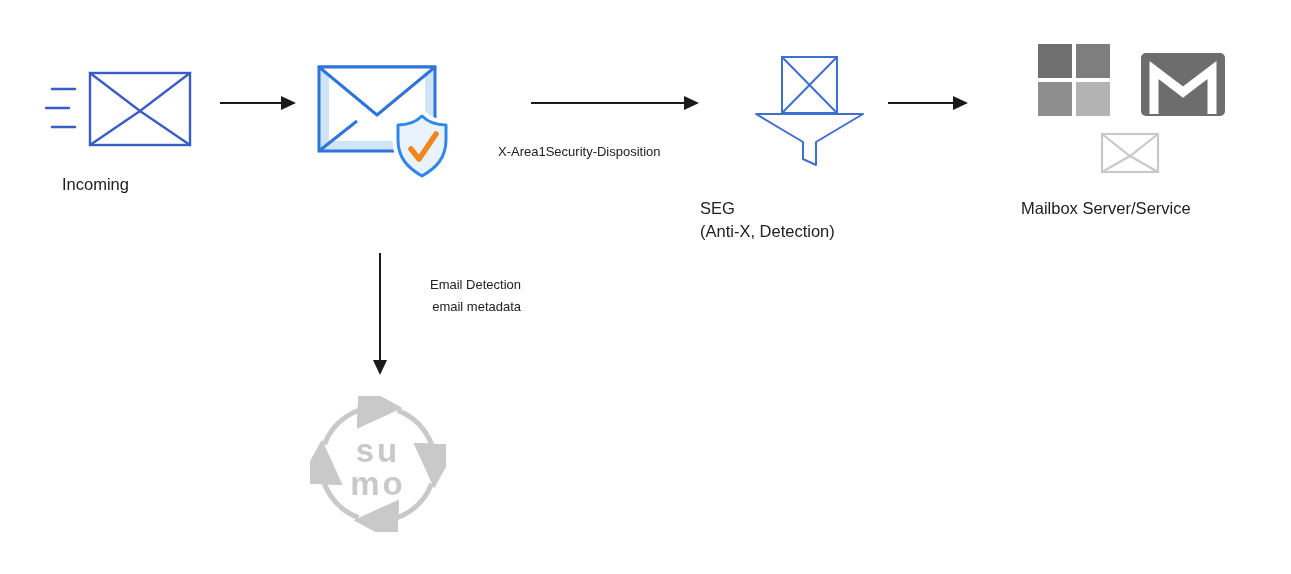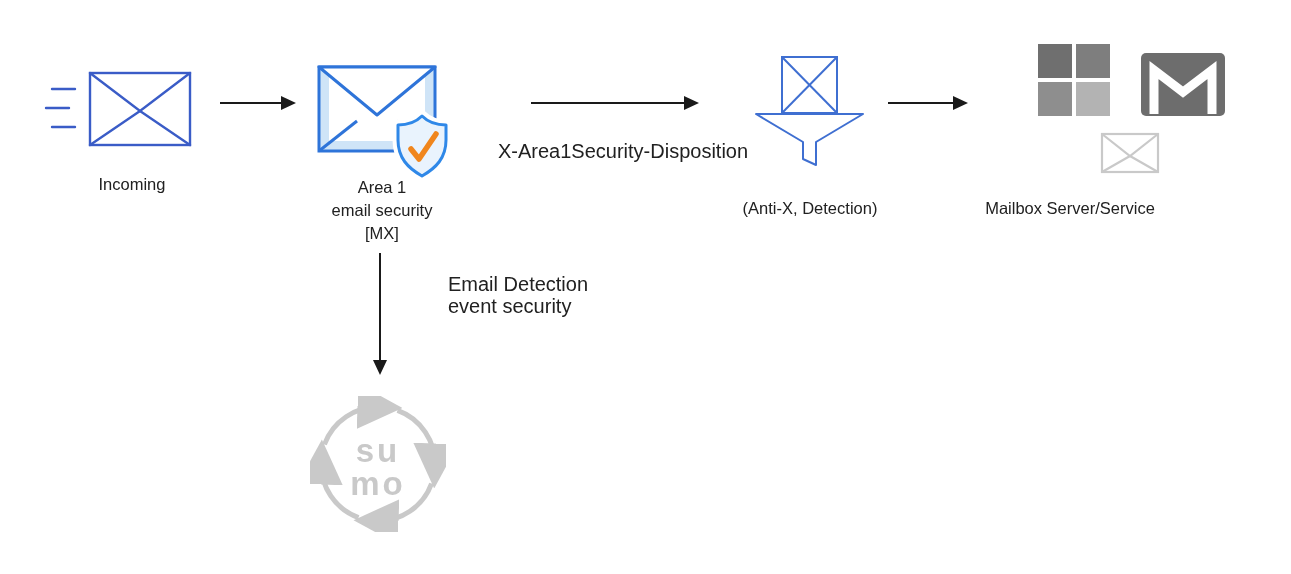--- a/index.html
+++ b/index.html
@@ -6,22 +6,22 @@
     --blue:#3a5cc7; --area1-blue:#2e74d9; --shield-blue:#2f88e8;
     --light-blue:#cfe4f7; --shield-fill:#e9f3fd; --orange:#f0861d;
     --seg-blue:#3f6fd1; --gray-logo:#c9c9c9; --gmail-gray:#6d6d6d;
     --ms-tl:#6f6f6f; --ms-tr:#7e7e7e; --ms-bl:#8e8e8e; --ms-br:#b3b3b3;
     --arrow:#1a1a1a; --text:#212121;
   }
   * { margin:0; padding:0; box-sizing:border-box; }
   body { background:#fff; font-family:"Liberation Sans", sans-serif; }
   .canvas { position:relative; width:1291px; height:574px; background:#fff; overflow:hidden; }
   .abs { position:absolute; }
-  .label { font-size:16.5px; line-height:23px; color:var(--text); text-align:center; }
-  .label-left { font-size:20px; line-height:21.5px; color:var(--text); text-align:left; }
+  .label { font-size:16.5px; line-height:23px; color:var(--text); text-align:left; }
+  .label-left { font-size:13px; line-height:21.5px; color:var(--text); text-align:right; }
 
   
   .arrow-line { stroke:var(--arrow); stroke-width:2; }
   .arrow-head { fill:var(--arrow); }
 
   
   .inc-stroke * { stroke:var(--blue); stroke-width:2.4; fill:none; stroke-linecap:round; }
   .inc-stroke rect { fill:#fff; stroke-linecap:butt; }
 
   
@@ -83,42 +83,38 @@
       <polygon points="3,7 119,7 61,55" class="a1-flap"></polygon>
       <line x1="3" y1="91" x2="41" y2="61" class="a1-line"></line>
       <line x1="119" y1="91" x2="81" y2="61" class="a1-line"></line>
     </g>
     <g>
       <path d="M106,56 C112,62 121,65 130,65 L130,80 C130,98 120,108 106,116 C92,108 82,98 82,80 L82,65 C91,65 100,62 106,56 Z" class="shield-halo"></path>
       <path d="M106,56 C112,62 121,65 130,65 L130,80 C130,98 120,108 106,116 C92,108 82,98 82,80 L82,65 C91,65 100,62 106,56 Z" class="shield-body"></path>
       <polyline points="95,89 103,99 120,74" class="shield-check"></polyline>
     </g>
   </svg>
-  <div class="abs label" style="left:302px;top:176px;width:160px">
-    <div>Area 1</div>
-    <div>email security</div>
-    <div>[MX]</div>
-  </div>
 
   <svg class="abs" style="left:531px;top:92px" width="168" height="22">
     <line x1="0" y1="11" x2="154" y2="11" class="arrow-line"></line>
     <polygon points="153,4 168,11 153,18" class="arrow-head"></polygon>
   </svg>
   <div class="abs label-left" style="left:498px;top:141px">X-Area1Security-Disposition</div>
 
   <svg class="abs" style="left:752px;top:55px" width="115" height="115">
     <path d="M4,59 L111,59 L64,87 L64,110 L51,104 L51,87 Z" class="seg-stroke"></path>
     <g>
       <rect x="30" y="2" width="55" height="56" class="seg-env"></rect>
       <polyline points="30,2 57.5,30 85,2" class="seg-stroke"></polyline>
       <line x1="30" y1="58" x2="57.5" y2="30" class="seg-stroke"></line>
       <line x1="85" y1="58" x2="57.5" y2="30" class="seg-stroke"></line>
     </g>
   </svg>
   <div class="abs label" style="left:700px;top:197px;width:220px">
+    <div>SEG</div>
     <div>(Anti-X, Detection)</div>
   </div>
 
   <svg class="abs" style="left:888px;top:92px" width="80" height="22">
     <line x1="0" y1="11" x2="66" y2="11" class="arrow-line"></line>
     <polygon points="65,4 80,11 65,18" class="arrow-head"></polygon>
   </svg>
 
   <svg class="abs" style="left:1038px;top:44px" width="72" height="72">
     <rect x="0" y="0" width="34" height="34" class="ms-tl"></rect>
@@ -131,29 +127,29 @@
     <path d="M14,62 L14,18 L43,40 L72,18 L72,62" class="gmail-m"></path>
   </svg>
   <svg class="abs" style="left:1100px;top:132px" width="60" height="42">
     <g class="small-env">
       <rect x="2" y="2" width="56" height="38"></rect>
       <polyline points="2,2 30,24 58,2"></polyline>
       <line x1="2" y1="40" x2="30" y2="24"></line>
       <line x1="58" y1="40" x2="30" y2="24"></line>
     </g>
   </svg>
-  <div class="abs label" style="left:960px;top:197px;width:220px">Mailbox Server/Service</div>
+  <div class="abs label" style="left:1021px;top:197px;width:220px">Mailbox Server/Service</div>
 
   <svg class="abs" style="left:369px;top:253px" width="22" height="122">
     <line x1="11" y1="0" x2="11" y2="108" class="arrow-line"></line>
     <polygon points="4,107 11,122 18,107" class="arrow-head"></polygon>
   </svg>
-  <div class="abs label-left" style="left:448px;top:274px">
+  <div class="abs label-left" style="left:430px;top:274px">
     <div>Email Detection</div>
-    <div>event security</div>
+    <div>email metadata</div>
   </div>
 
   <svg class="abs" style="left:310px;top:396px" width="136" height="136">
     <defs>
       <marker id="sumoArrow" markerWidth="9" markerHeight="9" refX="4.5" refY="4.5" orient="auto">
         <path d="M0,0 L9,4.5 L0,9 Z" class="sumo-fill"></path>
       </marker>
     </defs>
     <g class="sumo-arc">
       <path d="M14.4,48.5 A57,57 0 0 1 70,11.1" marker-end="url(#sumoArrow)"></path>

